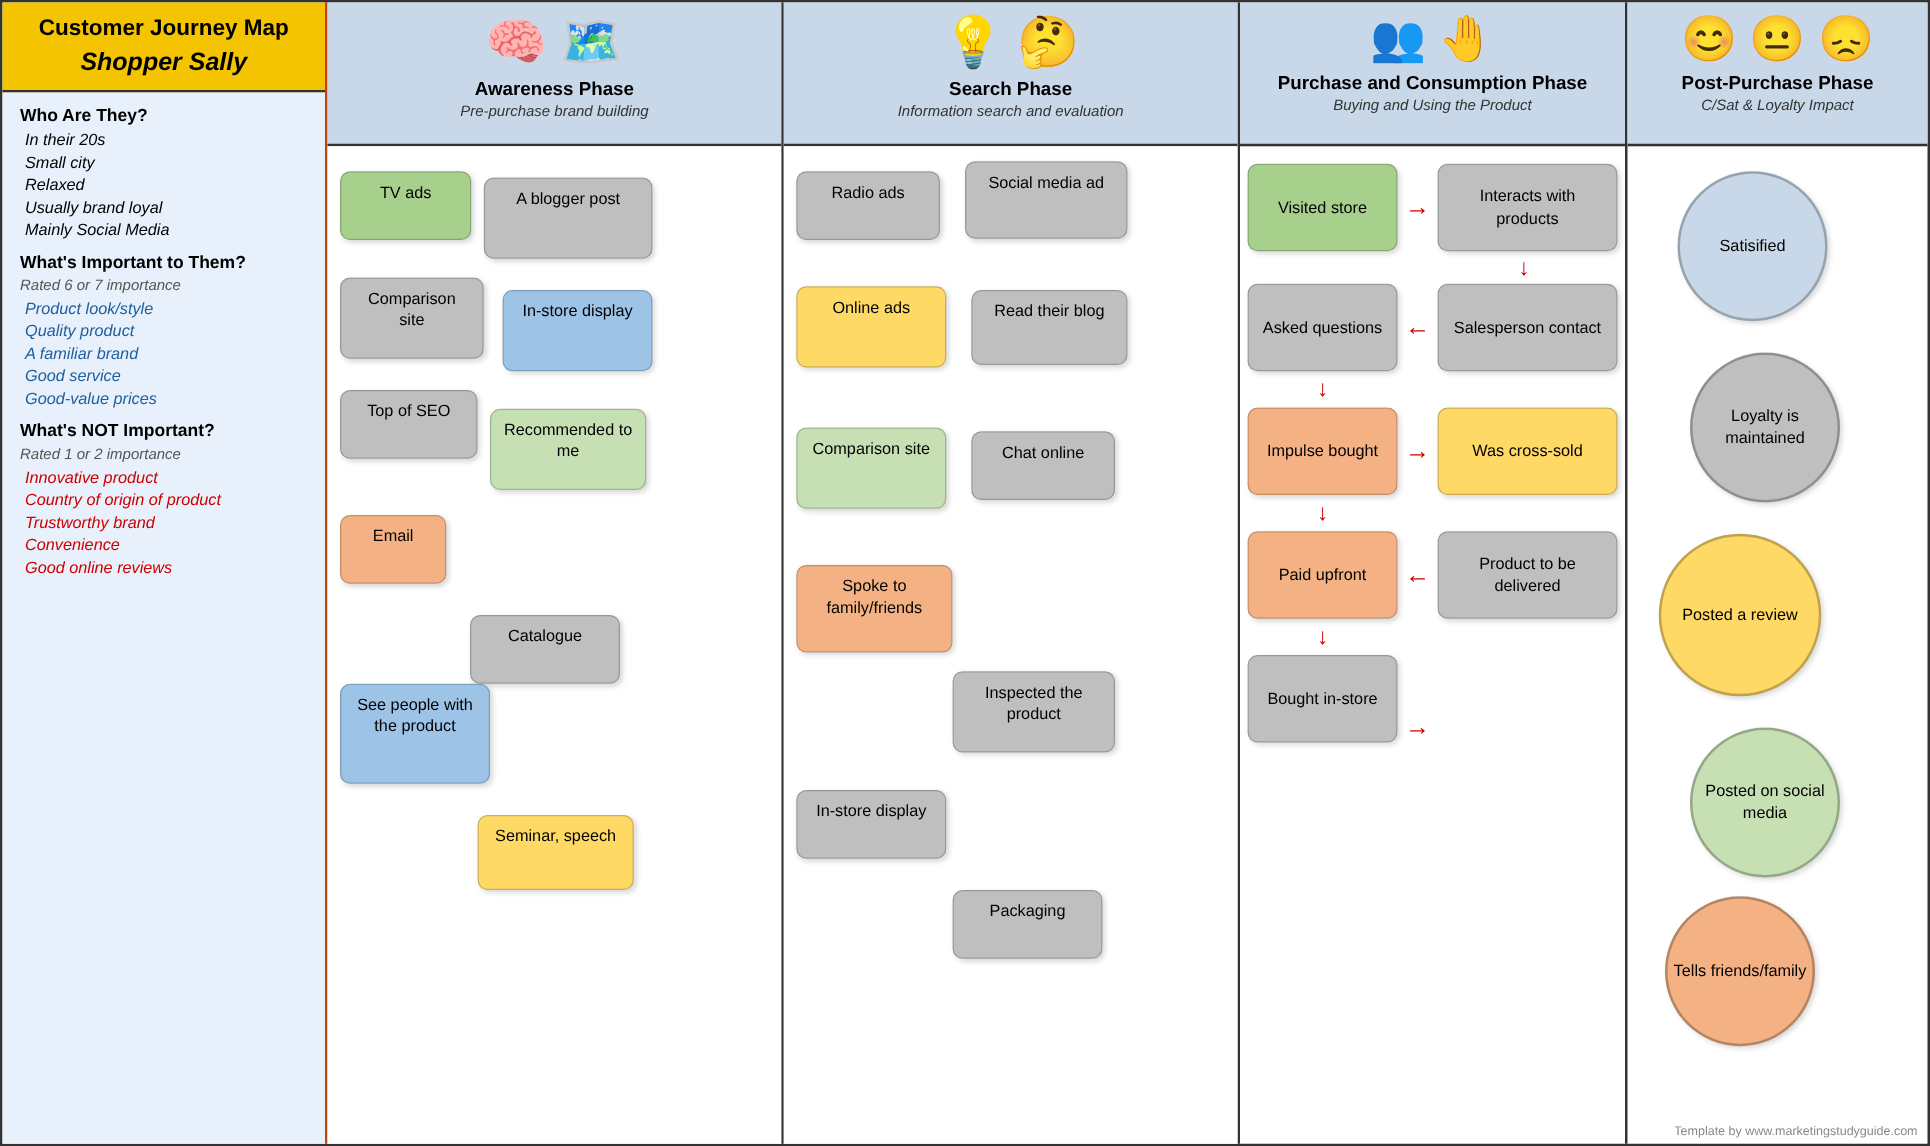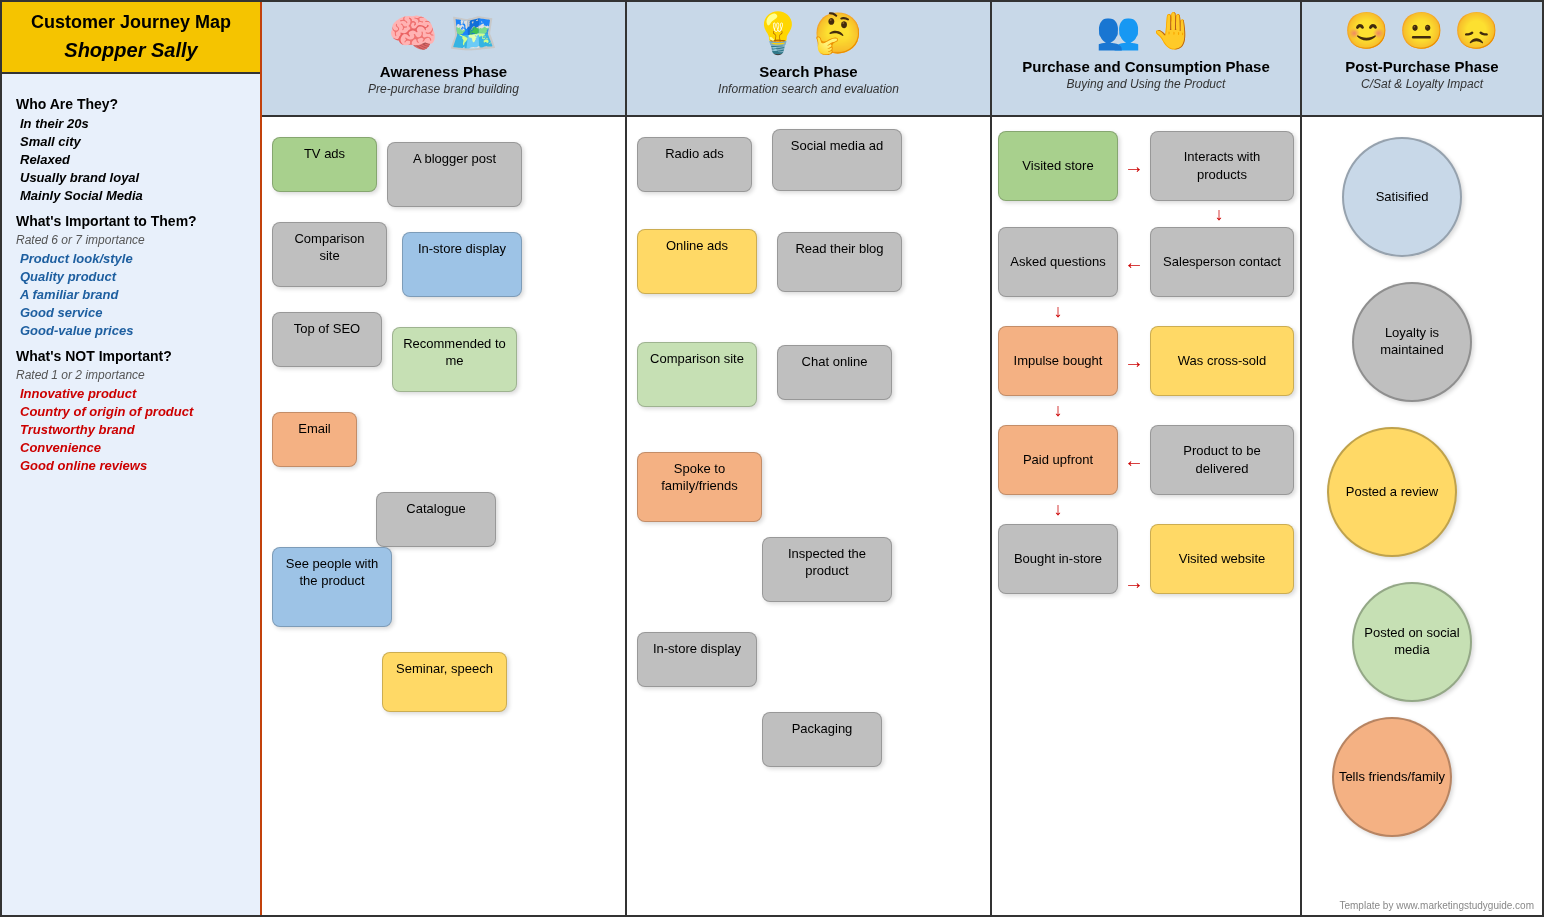--- a/index.html
+++ b/index.html
@@ -35,36 +35,36 @@
     .persona-header .subtitle {
       font-size: 20px;
       font-style: italic;
       font-weight: bold;
       color: #000;
       margin-top: 6px;
     }
 
     .persona-body {
       background: #e8f0fb;
-      padding: 12px 14px;
+      padding: 0 14px;
       flex: 1;
     }
 
     .persona-section-title {
       font-size: 14px;
       font-weight: bold;
       color: #000;
       margin-top: 10px;
       margin-bottom: 4px;
     }
     .persona-item {
       font-size: 13px;
       font-style: italic;
       color: #000;
-      font-weight: bold;
+      font-weight: normal;
       margin-bottom: 3px;
       padding-left: 4px;
     }
     .persona-item.blue { color: #1e5fa0; }
     .persona-item.red { color: #cc0000; }
     .persona-item-sub {
       font-size: 12px;
       font-style: italic;
       color: #555;
       margin-bottom: 4px;
@@ -324,21 +324,20 @@
         <div class="pcard" style="background:#bfbfbf;flex:1;">Product to be delivered</div>
       </div>
 
       <div style="display:flex;margin-bottom:4px;">
         <div style="width:120px;flex:none;text-align:center;color:#cc0000;font-size:18px;">↓</div>
       </div>
 
       <div style="display:flex;align-items:flex-end;margin-bottom:4px;">
         <div class="pcard" style="background:#bfbfbf;width:120px;flex:none;">Bought in-store</div>
         <div style="color:#cc0000;font-size:20px;padding:0 6px;">→</div>
-        <div class="pcard" style="background:#ffd966;flex:1;">Visited website</div>
       </div>
     </div>
   </div>
 
   <div class="col-phase" style="min-width:220px;max-width:240px;border-right:none;">
     <div class="phase-header">
       <div class="phase-icons">
         <span style="font-size:36px;">😊</span>
         <span style="font-size:36px;">😐</span>
         <span style="font-size:36px;">😞</span>

